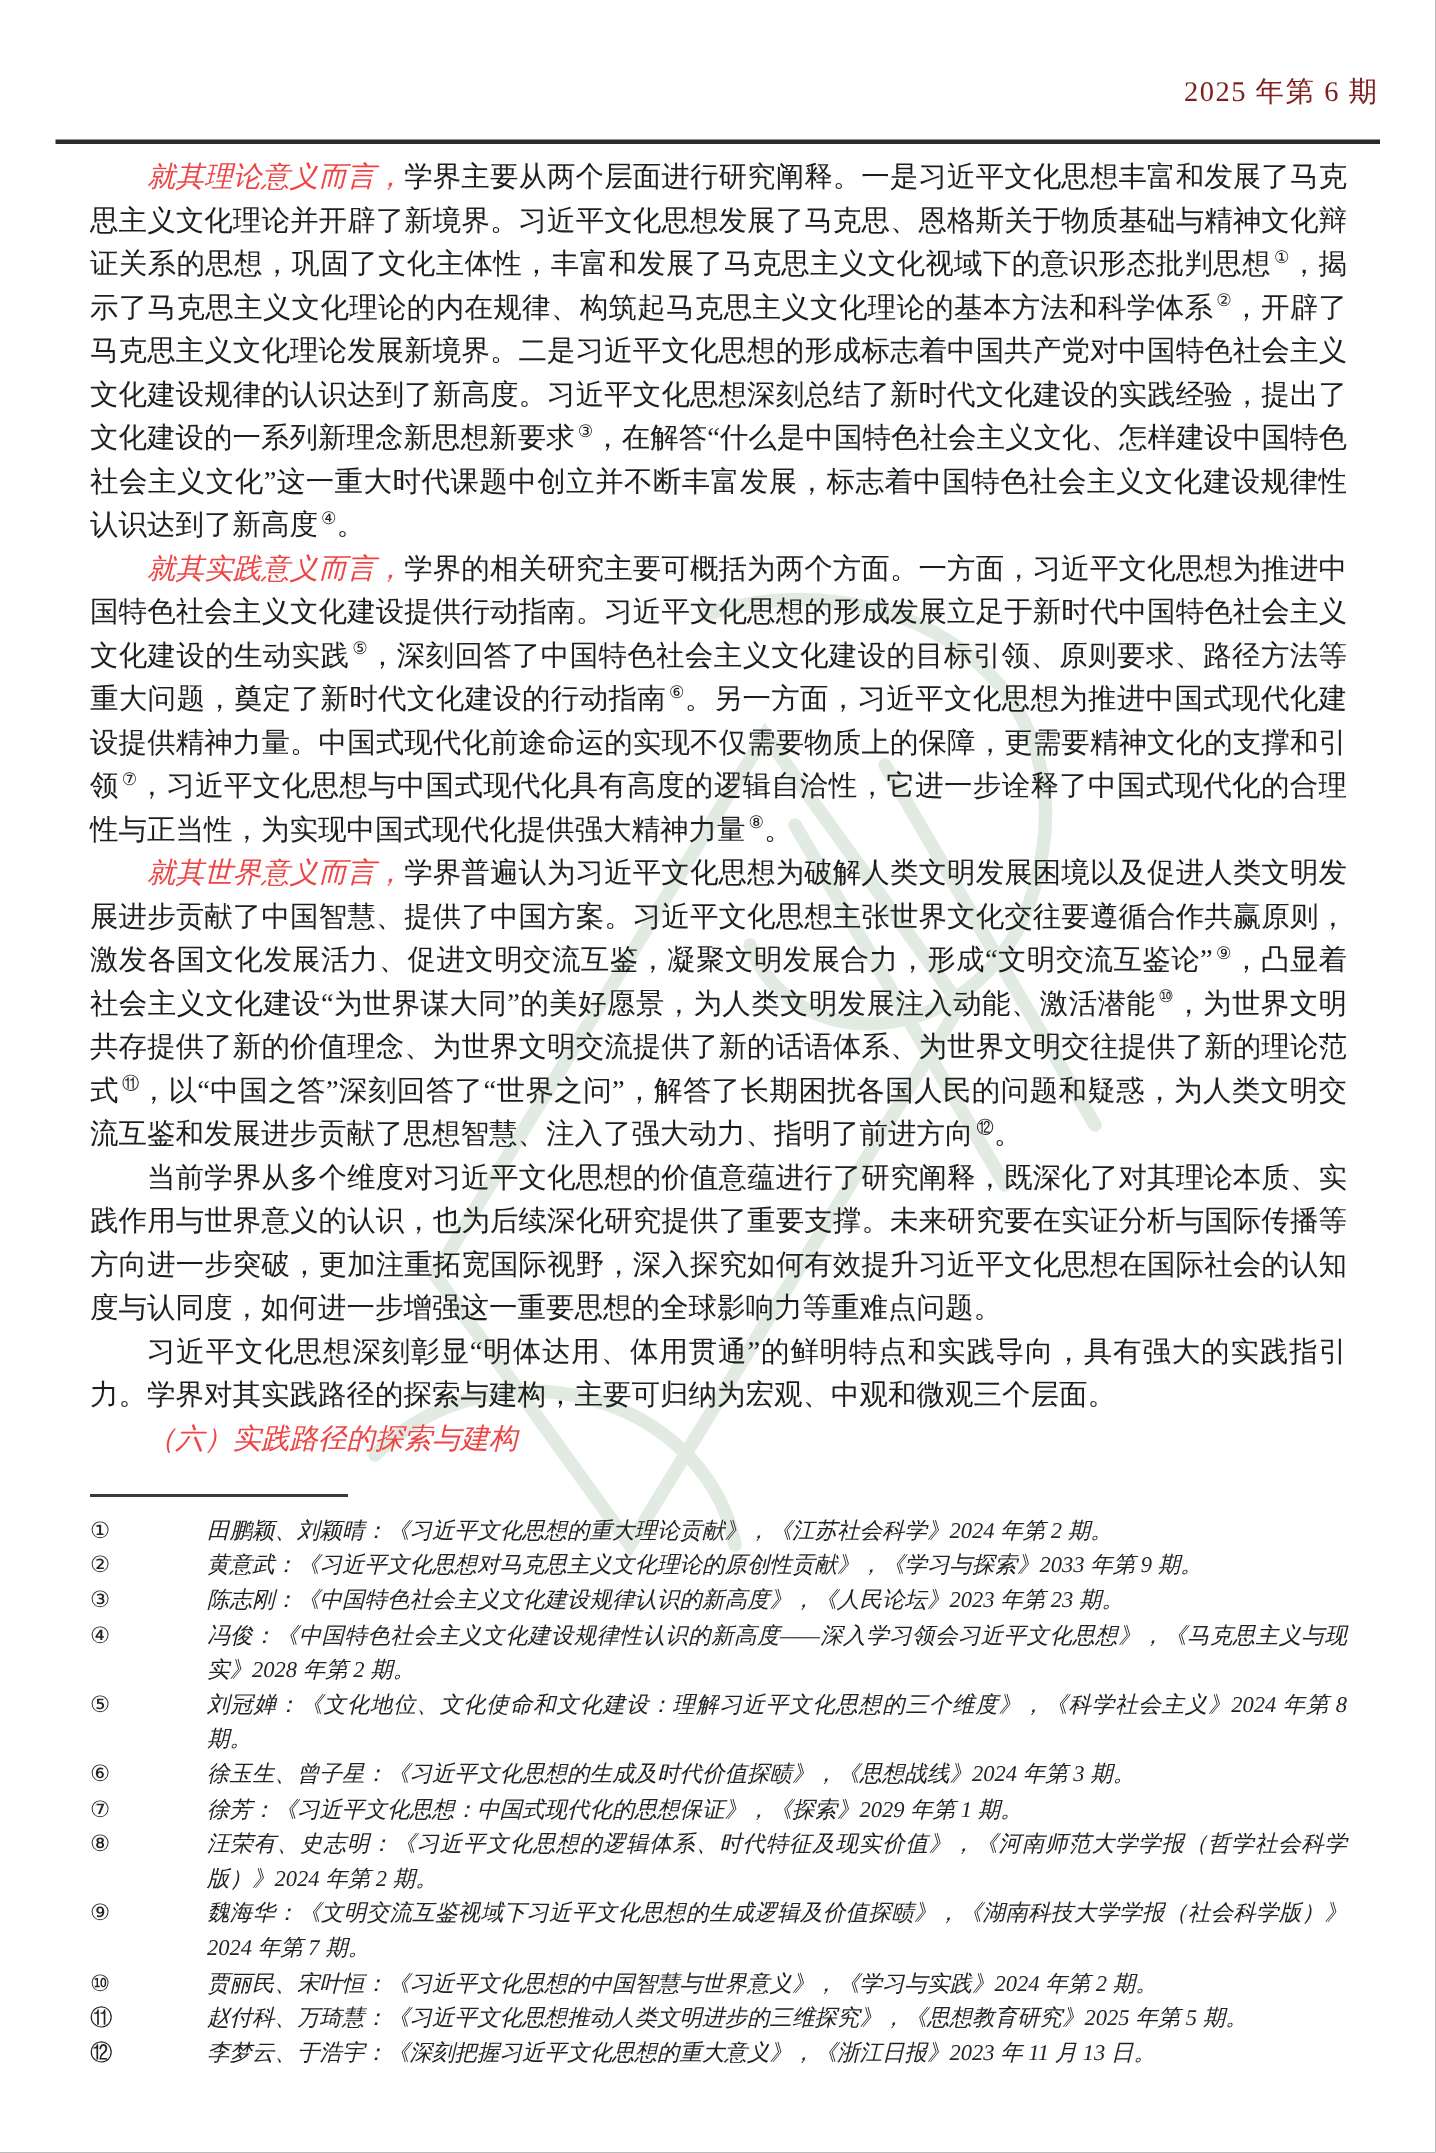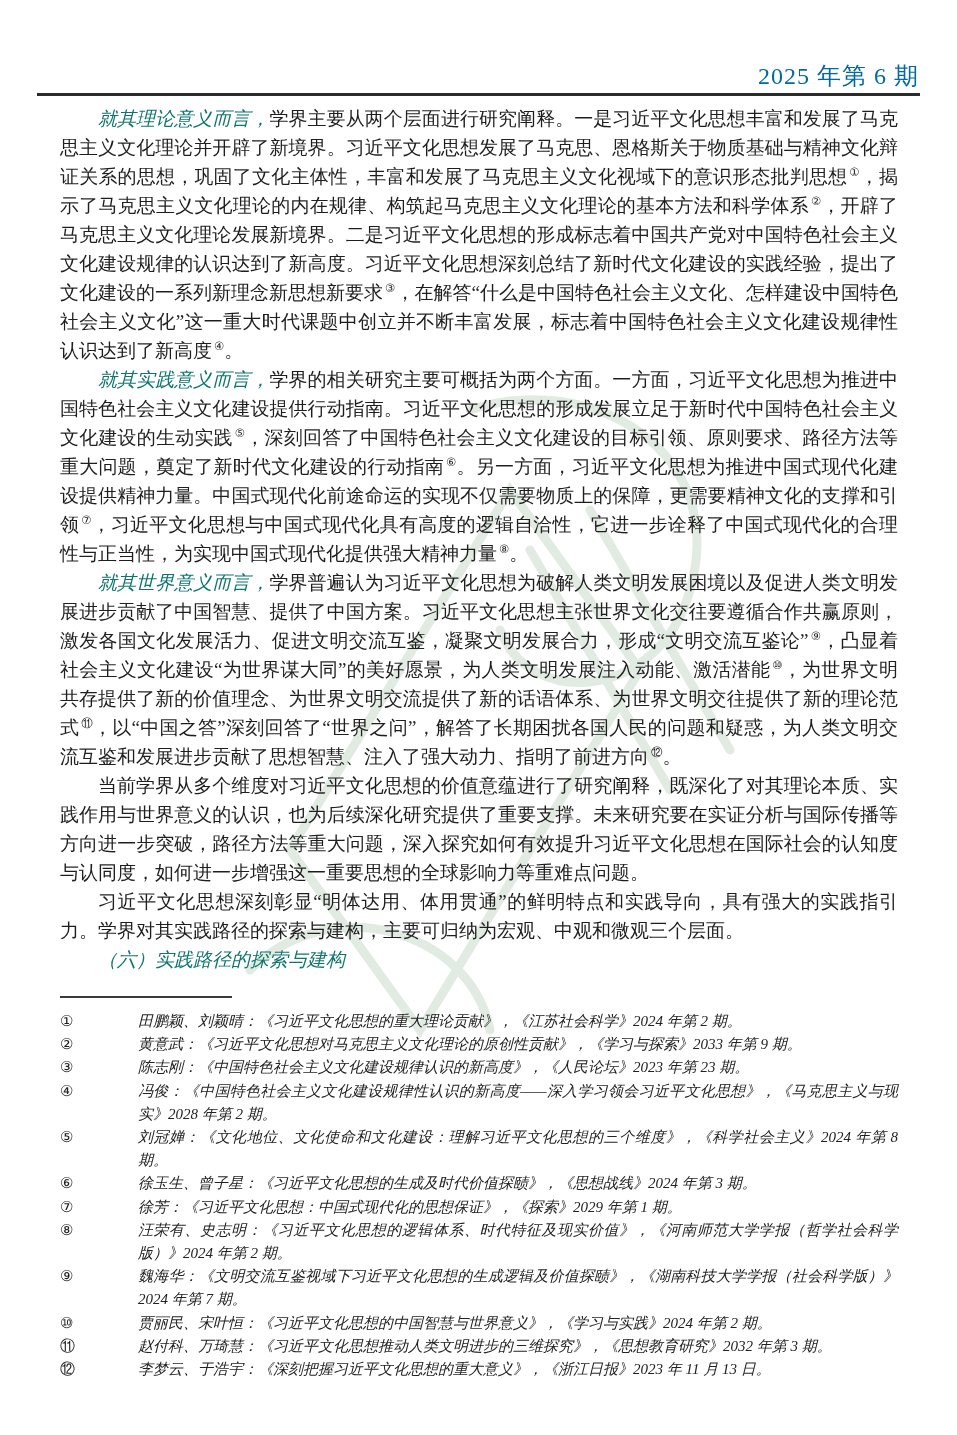--- a/index.html
+++ b/index.html
@@ -22,25 +22,25 @@
     pointer-events: none;
   }
   .watermark path {
     fill: none;
     stroke: #e2ebe2;
     stroke-width: 9;
     stroke-linecap: round;
   }
   .header-issue {
     position: absolute;
-    top: 60px;
+    top: 48px;
     right: 38px;
-    font-size: 24px;
+    font-size: 19px;
     letter-spacing: 1px;
-    color: #0369a1;
+    color: #7f1d1d;
     white-space: nowrap;
   }
   .header-rule {
     position: absolute;
     top: 93px;
     left: 37px;
     width: 883px;
     height: 3px;
     background: #2b2b2b;
   }
@@ -48,21 +48,21 @@
     position: absolute;
     top: 104px;
     left: 60px;
     width: 838px;
     font-size: 19px;
     line-height: 29px;
     text-align: justify;
     text-justify: inter-ideograph;
   }
   .para { margin: 0; text-indent: 2em; }
-  .kai { font-style: italic; color: #0f766e; }
+  .kai { font-style: italic; color: #ef4444; }
   .para.heading { font-style: italic; color: #262626; }
   sup.ref {
     font-size: 11.5px;
     line-height: 0;
     margin-left: 2px;
     letter-spacing: 0;
   }
   .footnotes {
     position: absolute;
     top: 996px;
@@ -115,21 +115,21 @@
   </svg>
 
   <div class="header-issue">2025 年第 6 期</div>
 
   <div class="header-rule"></div>
 
   <div class="article">
       <p class="para"><span class="kai">就其理论意义而言，</span><span>学界主要从两个层面进行研究阐释。一是习近平文化思想丰富和发展了马克思主义文化理论并开辟了新境界。习近平文化思想发展了马克思、恩格斯关于物质基础与精神文化辩证关系的思想，巩固了文化主体性，丰富和发展了马克思主义文化视域下的意识形态批判思想</span><sup class="ref">①</sup><span>，揭示了马克思主义文化理论的内在规律、构筑起马克思主义文化理论的基本方法和科学体系</span><sup class="ref">②</sup><span>，开辟了马克思主义文化理论发展新境界。二是习近平文化思想的形成标志着中国共产党对中国特色社会主义文化建设规律的认识达到了新高度。习近平文化思想深刻总结了新时代文化建设的实践经验，提出了文化建设的一系列新理念新思想新要求</span><sup class="ref">③</sup><span>，在解答“什么是中国特色社会主义文化、怎样建设中国特色社会主义文化”这一重大时代课题中创立并不断丰富发展，标志着中国特色社会主义文化建设规律性认识达到了新高度</span><sup class="ref">④</sup><span>。</span></p>
       <p class="para"><span class="kai">就其实践意义而言，</span><span>学界的相关研究主要可概括为两个方面。一方面，习近平文化思想为推进中国特色社会主义文化建设提供行动指南。习近平文化思想的形成发展立足于新时代中国特色社会主义文化建设的生动实践</span><sup class="ref">⑤</sup><span>，深刻回答了中国特色社会主义文化建设的目标引领、原则要求、路径方法等重大问题，奠定了新时代文化建设的行动指南</span><sup class="ref">⑥</sup><span>。另一方面，习近平文化思想为推进中国式现代化建设提供精神力量。中国式现代化前途命运的实现不仅需要物质上的保障，更需要精神文化的支撑和引领</span><sup class="ref">⑦</sup><span>，习近平文化思想与中国式现代化具有高度的逻辑自洽性，它进一步诠释了中国式现代化的合理性与正当性，为实现中国式现代化提供强大精神力量</span><sup class="ref">⑧</sup><span>。</span></p>
       <p class="para"><span class="kai">就其世界意义而言，</span><span>学界普遍认为习近平文化思想为破解人类文明发展困境以及促进人类文明发展进步贡献了中国智慧、提供了中国方案。习近平文化思想主张世界文化交往要遵循合作共赢原则，激发各国文化发展活力、促进文明交流互鉴，凝聚文明发展合力，形成“文明交流互鉴论”</span><sup class="ref">⑨</sup><span>，凸显着社会主义文化建设“为世界谋大同”的美好愿景，为人类文明发展注入动能、激活潜能</span><sup class="ref">⑩</sup><span>，为世界文明共存提供了新的价值理念、为世界文明交流提供了新的话语体系、为世界文明交往提供了新的理论范式</span><sup class="ref">⑪</sup><span>，以“中国之答”深刻回答了“世界之问”，解答了长期困扰各国人民的问题和疑惑，为人类文明交流互鉴和发展进步贡献了思想智慧、注入了强大动力、指明了前进方向</span><sup class="ref">⑫</sup><span>。</span></p>
-      <p class="para"><span>当前学界从多个维度对习近平文化思想的价值意蕴进行了研究阐释，既深化了对其理论本质、实践作用与世界意义的认识，也为后续深化研究提供了重要支撑。未来研究要在实证分析与国际传播等方向进一步突破，路径方法等重大问题，深入探究如何有效提升习近平文化思想在国际社会的认知度与认同度，如何进一步增强这一重要思想的全球影响力等重难点问题。</span></p>
+      <p class="para"><span>当前学界从多个维度对习近平文化思想的价值意蕴进行了研究阐释，既深化了对其理论本质、实践作用与世界意义的认识，也为后续深化研究提供了重要支撑。未来研究要在实证分析与国际传播等方向进一步突破，更加注重拓宽国际视野，深入探究如何有效提升习近平文化思想在国际社会的认知度与认同度，如何进一步增强这一重要思想的全球影响力等重难点问题。</span></p>
       <p class="para"><span>习近平文化思想深刻彰显“明体达用、体用贯通”的鲜明特点和实践导向，具有强大的实践指引力。学界对其实践路径的探索与建构，主要可归纳为宏观、中观和微观三个层面。</span></p>
       <p class="para heading"><span class="kai">（六）实践路径的探索与建构</span></p>
     </div>
 
   <div class="footnotes">
     <div class="fn-rule"></div>
     <div>
         <div class="fn-item">
           <span class="fn-num">①</span>
           <span class="fn-text">田鹏颖、刘颖晴：《习近平文化思想的重大理论贡献》，《江苏社会科学》2024 年第 2 期。</span>
@@ -165,21 +165,21 @@
         <div class="fn-item">
           <span class="fn-num">⑨</span>
           <span class="fn-text">魏海华：《文明交流互鉴视域下习近平文化思想的生成逻辑及价值探赜》，《湖南科技大学学报（社会科学版）》2024 年第 7 期。</span>
         </div>
         <div class="fn-item">
           <span class="fn-num">⑩</span>
           <span class="fn-text">贾丽民、宋叶恒：《习近平文化思想的中国智慧与世界意义》，《学习与实践》2024 年第 2 期。</span>
         </div>
         <div class="fn-item">
           <span class="fn-num">⑪</span>
-          <span class="fn-text">赵付科、万琦慧：《习近平文化思想推动人类文明进步的三维探究》，《思想教育研究》2032 年第 3 期。</span>
+          <span class="fn-text">赵付科、万琦慧：《习近平文化思想推动人类文明进步的三维探究》，《思想教育研究》2025 年第 5 期。</span>
         </div>
         <div class="fn-item">
           <span class="fn-num">⑫</span>
           <span class="fn-text">李梦云、于浩宇：《深刻把握习近平文化思想的重大意义》，《浙江日报》2023 年 11 月 13 日。</span>
         </div>
       </div>
   </div>
 
   <div class="page-num">27</div>
 

